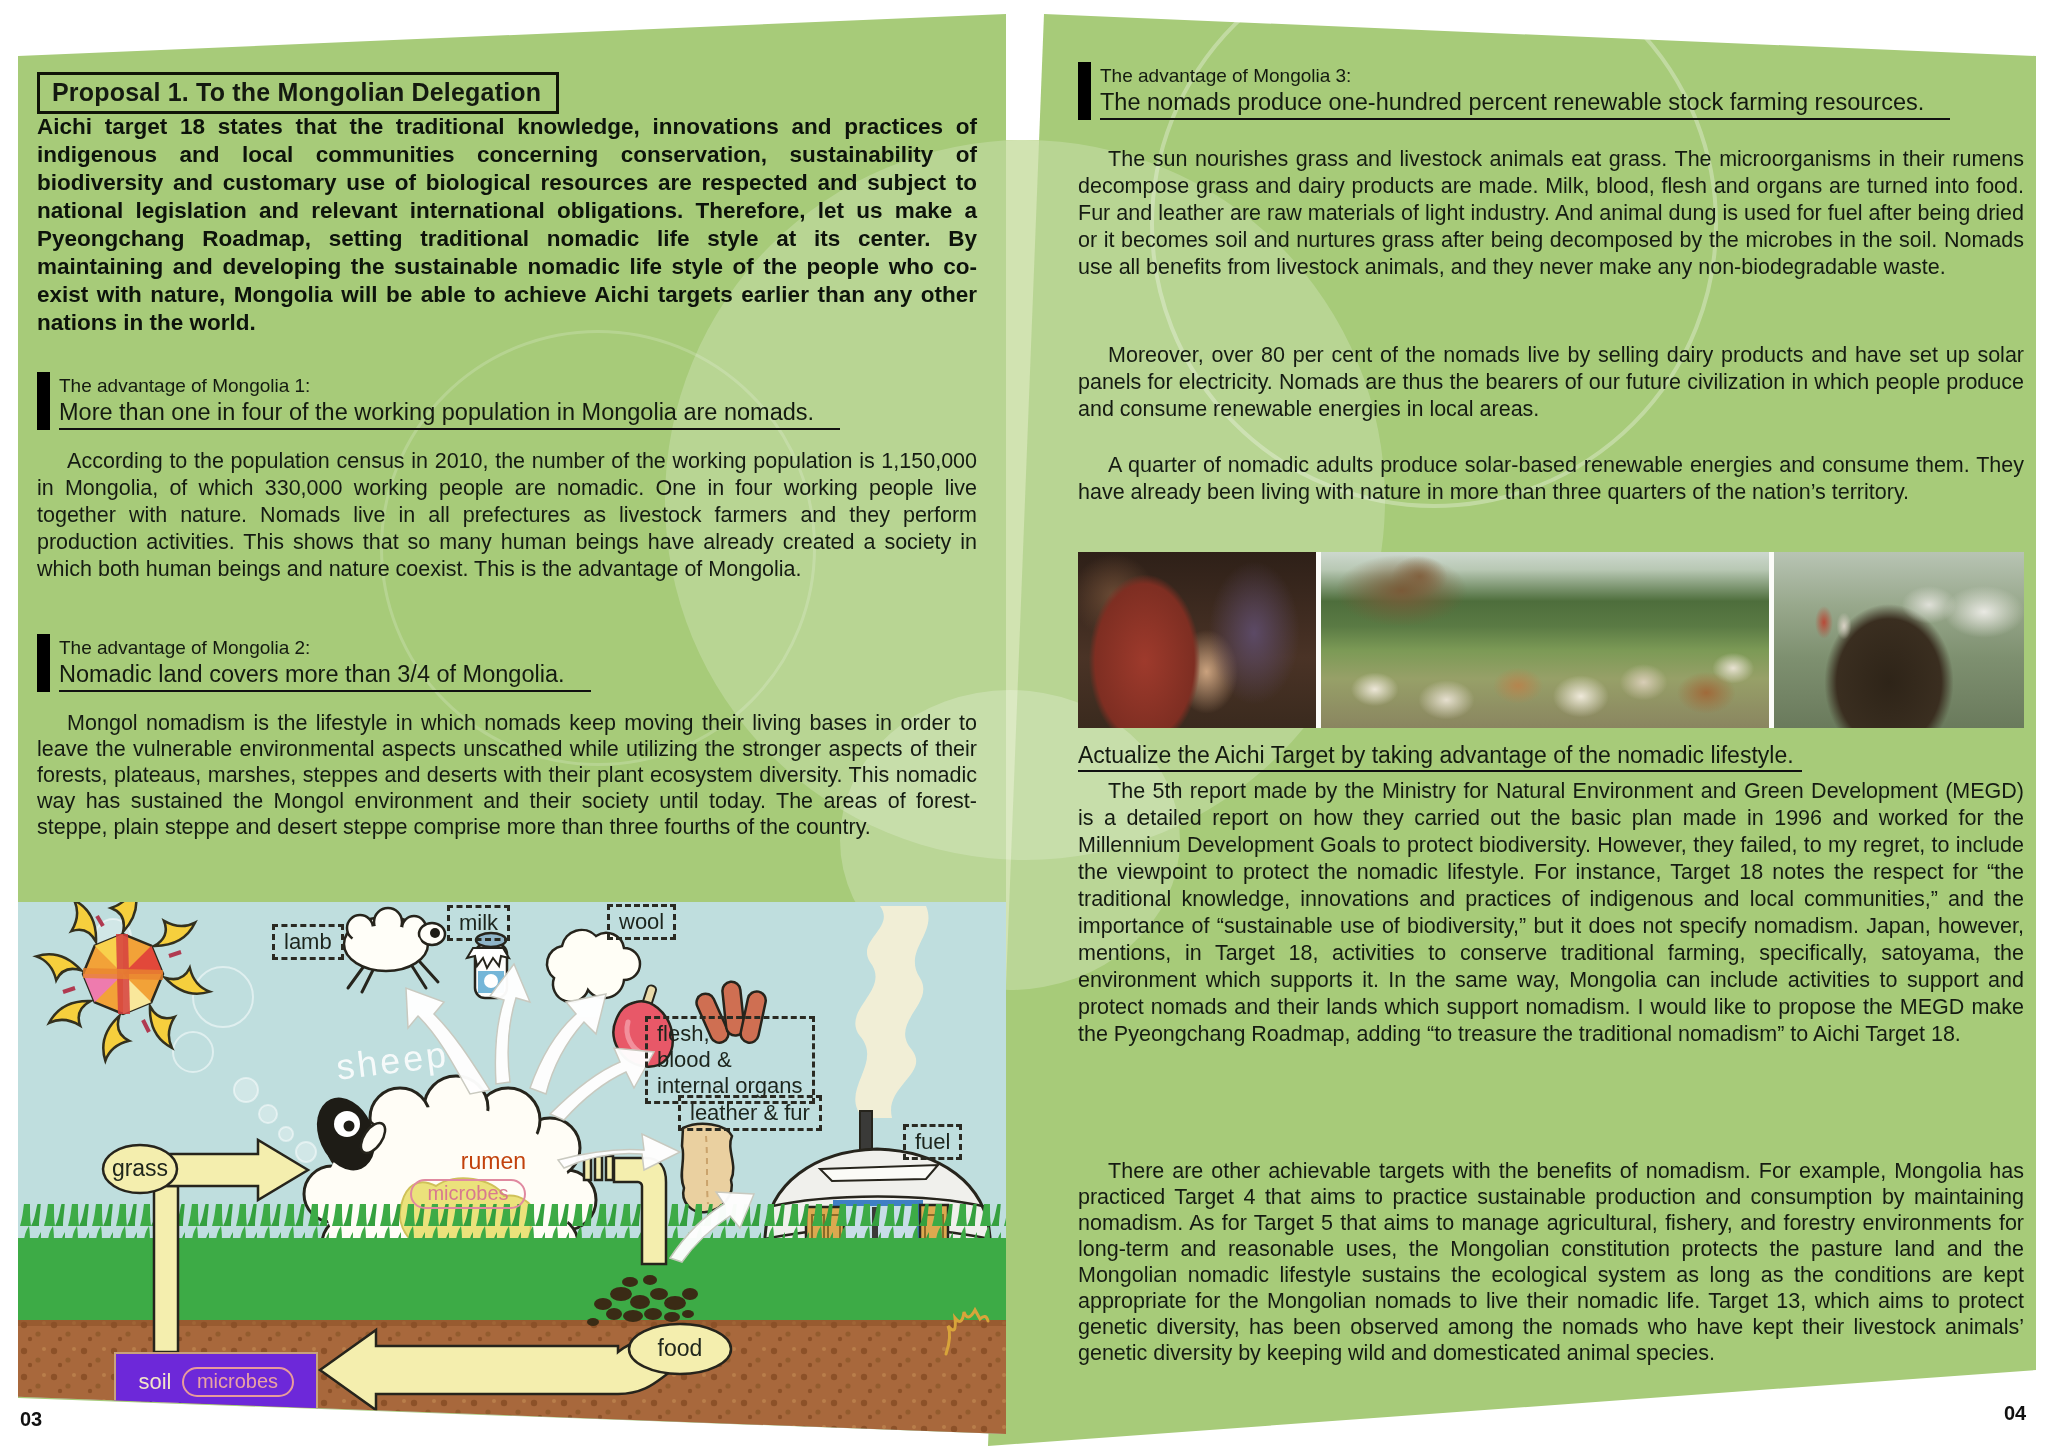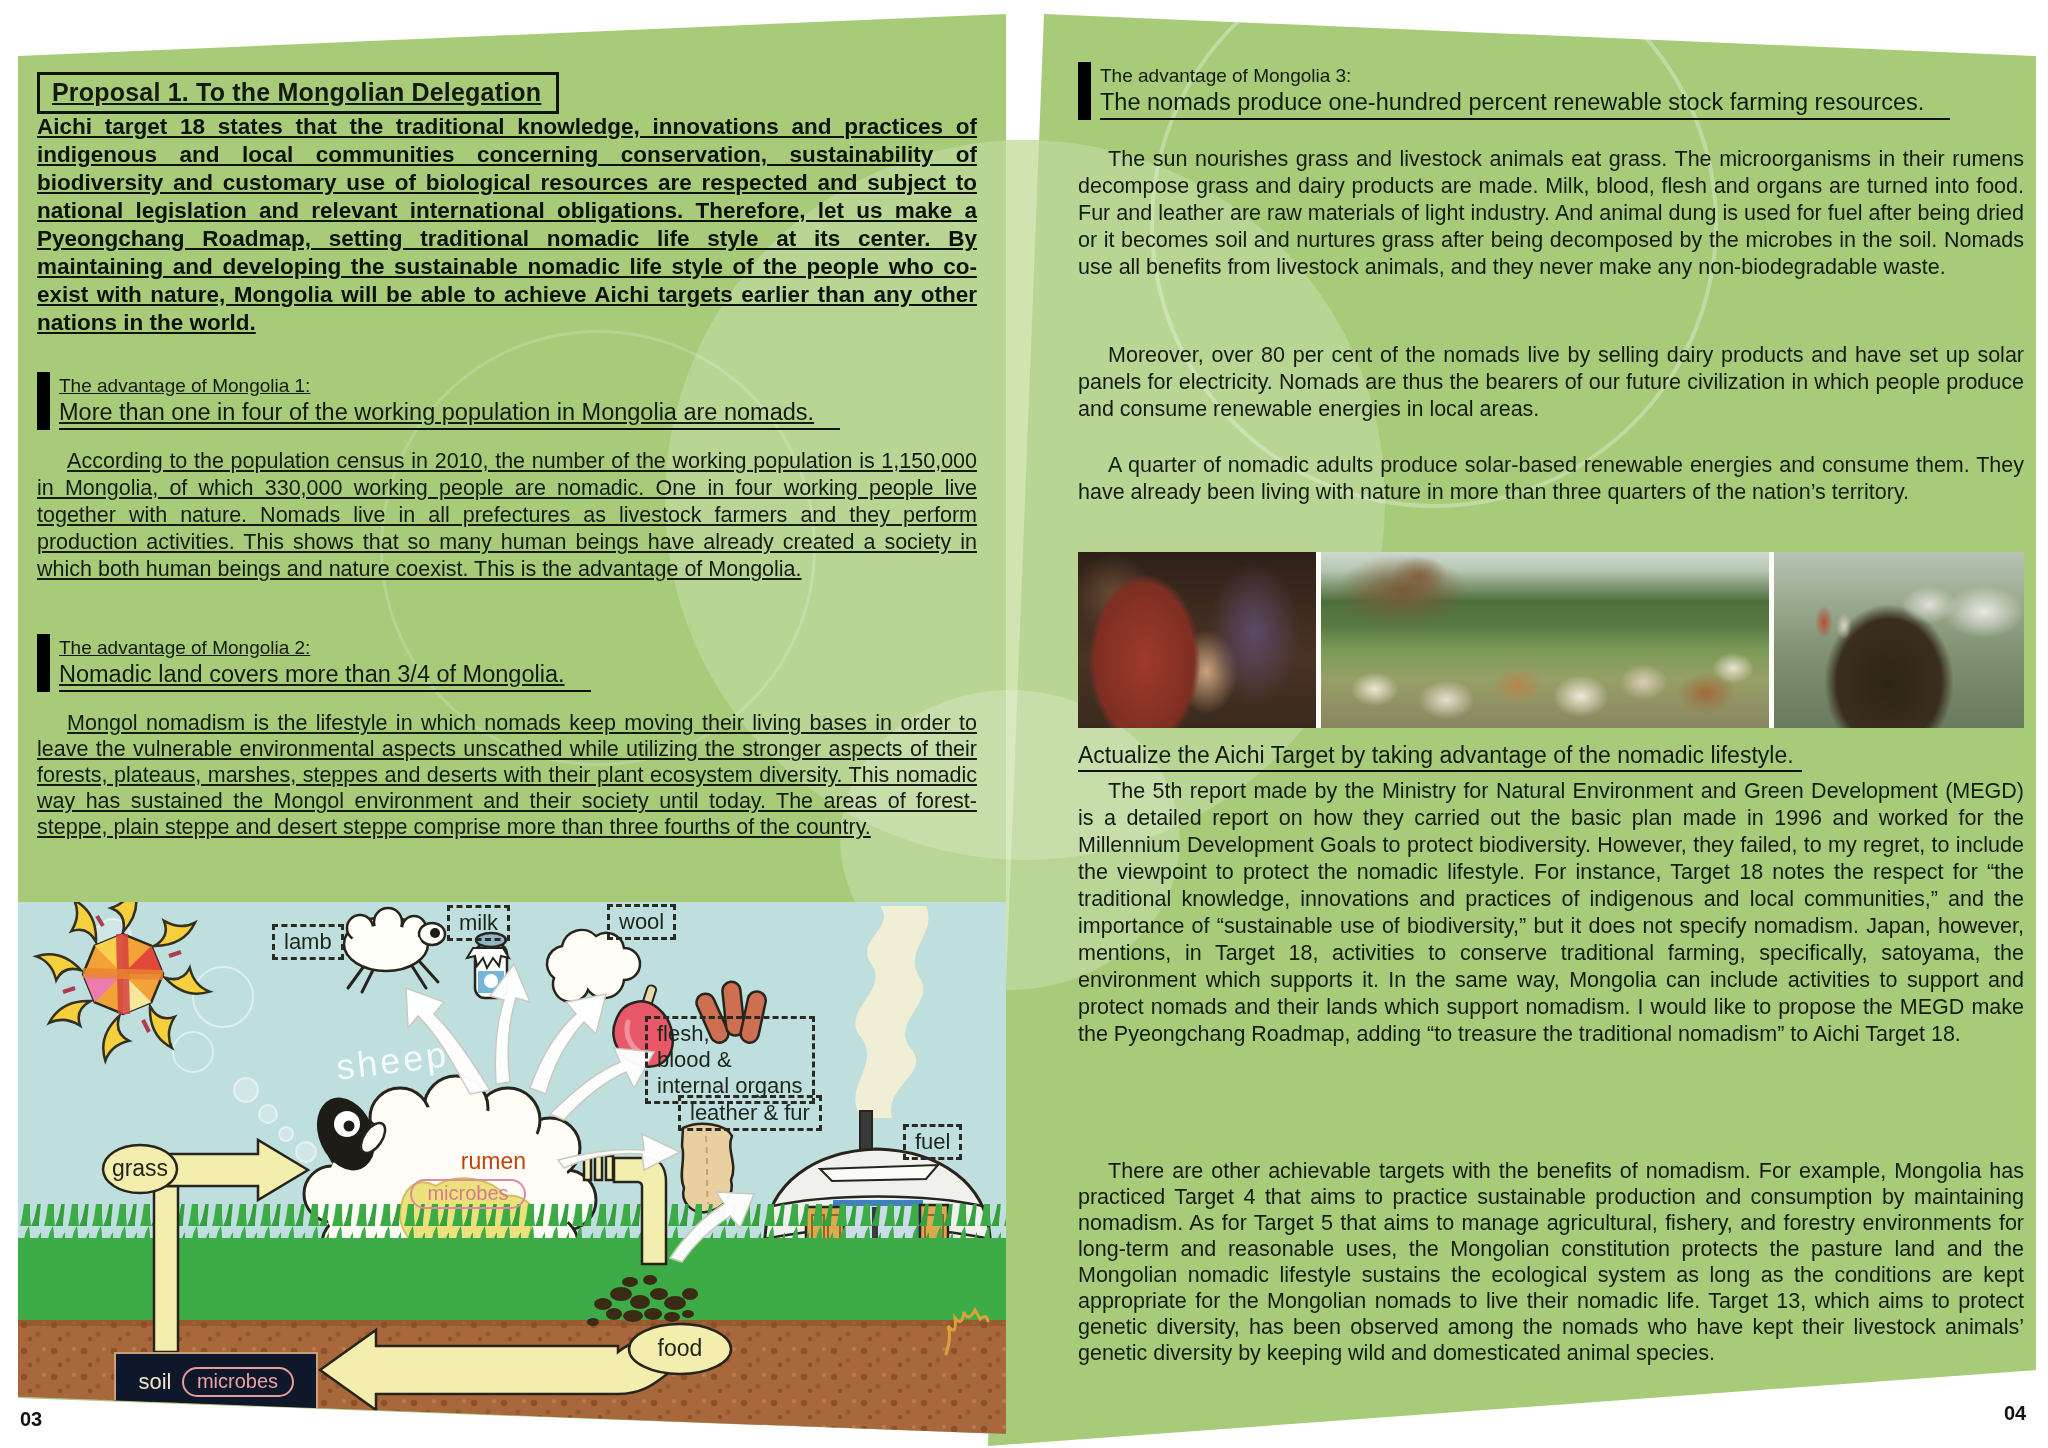--- a/index.html
+++ b/index.html
@@ -9,21 +9,21 @@
   #left-panel{clip-path:polygon(18px 56px,1006px 14px,1006px 1434px,18px 1398px);}
   #right-panel{clip-path:polygon(1044px 14px,2036px 56px,2036px 1370px,988px 1446px);}
   #gap-filler{position:absolute;left:1000px;top:140px;width:50px;height:1270px;background:#c6dc9e;z-index:0;}
   .wm{position:absolute;z-index:2;border-radius:50%;pointer-events:none;}
   #wm-circle{left:665px;top:140px;width:720px;height:720px;background:rgba(255,255,255,.20);}
   #wm-blob{left:840px;top:690px;width:340px;height:300px;background:rgba(255,255,255,.22);}
   #wm-ring{left:1150px;top:-60px;width:560px;height:560px;border:4px solid rgba(255,255,255,.30);background:transparent;}
   #wm-ring2{left:380px;top:330px;width:430px;height:430px;border:3px solid rgba(255,255,255,.18);background:transparent;}
   .content{position:absolute;z-index:3;}
   
-  .col-l{left:37px;width:940px;text-decoration:underline;}
+  .col-l{left:37px;width:940px;}
   .col-r{left:1078px;width:946px;}
   .body-par{font-size:21.5px;line-height:27px;text-align:justify;text-indent:1.4em;color:#151b12;}
   .body-par2{line-height:26px;}
   #title-box{top:72px;display:inline-block;border:3px solid #101408;padding:3px 15px 4px 12px;
              font-size:25px;font-weight:bold;letter-spacing:.2px;}
   #intro{top:113px;font-size:22.5px;line-height:28px;font-weight:bold;text-align:justify;color:#0d130b;}
   .adv{display:flex;align-items:stretch;}
   .adv .bar{width:13px;background:#000;margin-right:9px;flex:0 0 auto;}
   .adv .lines{display:flex;flex-direction:column;justify-content:space-between;}
   .adv-line1{font-size:19px;line-height:27px;}
@@ -73,21 +73,21 @@
   #lab-lamb{left:254px;top:22px;} #lab-milk{left:429px;top:3px;} #lab-wool{left:589px;top:2px;}
   #lab-flesh{left:627px;top:114px;} #lab-leather{left:660px;top:193px;} #lab-fuel{left:885px;top:222px;}
   #lab-sheep{position:absolute;left:318px;top:138px;color:rgba(255,255,255,.85);font-size:36px;
              letter-spacing:3px;transform:rotate(-7deg);}
   #lab-rumen{position:absolute;left:388px;top:246px;width:120px;text-align:right;font-size:23px;color:#c2410c;}
   .microbe-pill{position:absolute;border:2.5px solid #e089a0;color:#d8788f;border-radius:15px;
                 font-size:20px;text-align:center;padding:1px 0 2px;}
   #pill-rumen{left:392px;top:277px;width:112px;}
   #lab-grass{position:absolute;left:86px;top:253px;width:72px;text-align:center;font-size:23px;color:#20261c;}
   #lab-dung{position:absolute;left:612px;top:433px;width:100px;text-align:center;font-size:23px;color:#20261c;}
-  #soil-box{position:absolute;left:96px;top:450px;width:200px;height:56px;background:#0f172a;
+  #soil-box{position:absolute;left:96px;top:450px;width:200px;height:56px;background:#6d28d9;
             border:2.5px solid #c8a17c;display:flex;align-items:center;justify-content:center;gap:10px;}
   #soil-box .soil-word{color:#f2e4c8;font-size:22px;}
   #pill-soil{position:static;border-color:#e89b9b;color:#eaa3a3;width:108px;}
 </style>
 </head>
 <body>
 
 <div id="stage">
 
   <div id="gap-filler"></div>

